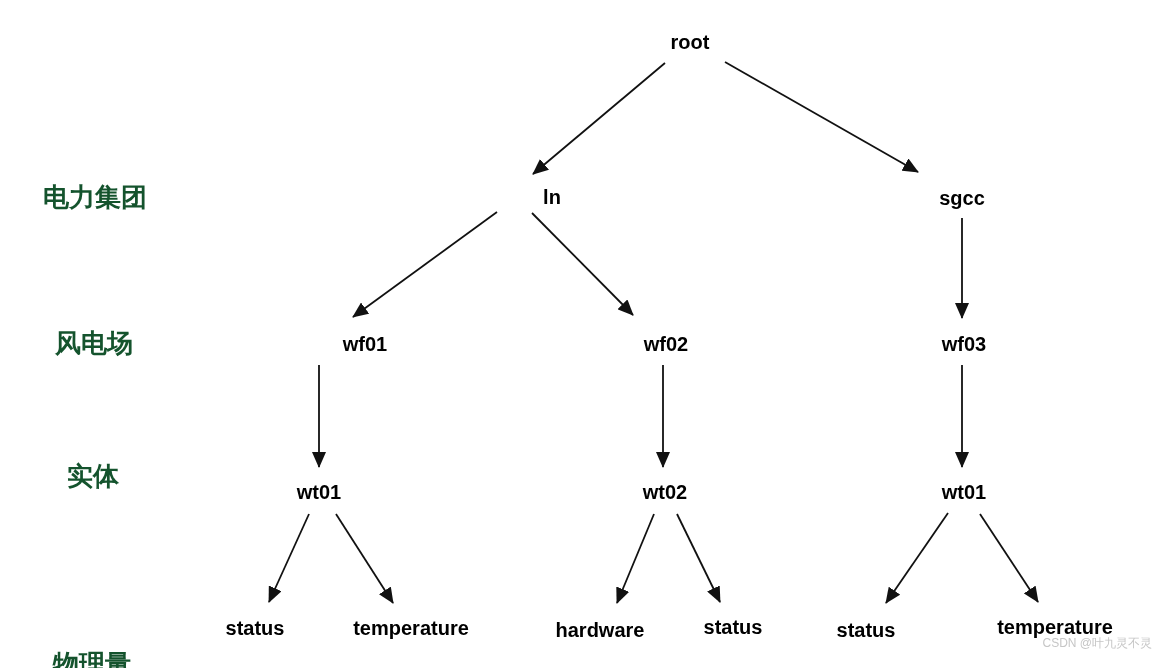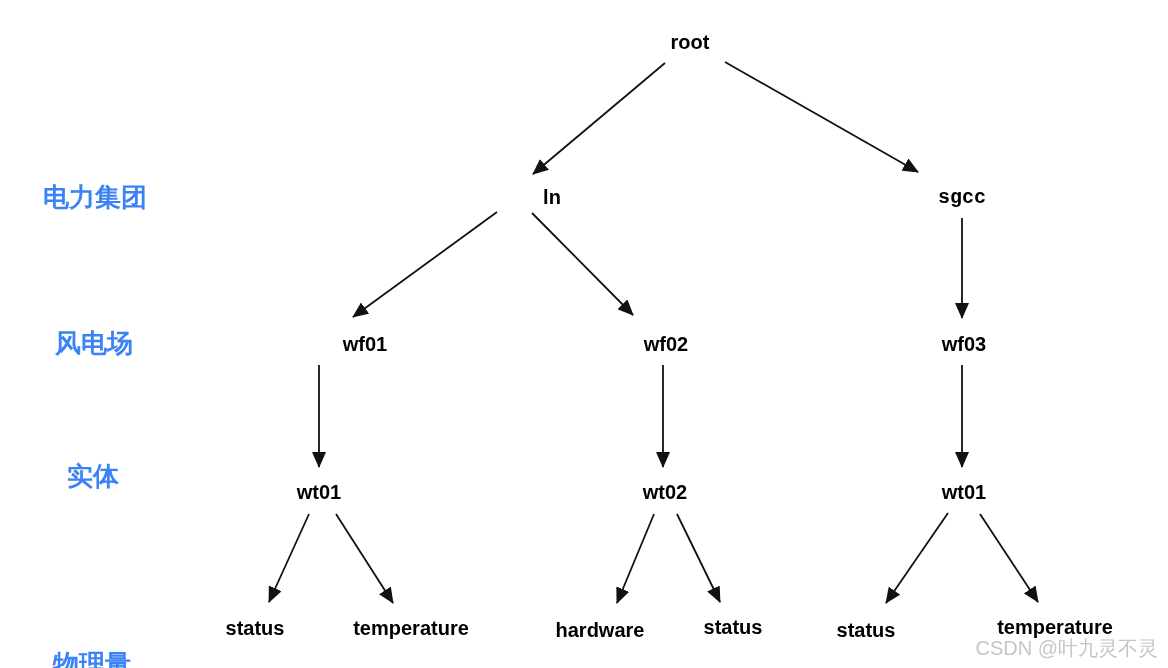--- a/index.html
+++ b/index.html
@@ -30,29 +30,29 @@
     font-size: 20px;
     color: #000000;
     white-space: nowrap;
     line-height: 1;
   }
   .row-label {
     position: absolute;
     transform: translate(-50%, -50%);
     font-weight: 700;
     font-size: 26px;
-    color: #3b82f6;
+    color: #14532d;
     white-space: nowrap;
     line-height: 1;
   }
   .watermark {
     position: absolute;
-    right: 10px;
+    right: 16px;
     top: 636px;
-    font-size: 20px;
+    font-size: 12px;
     color: #c6c6c6;
     white-space: nowrap;
     line-height: 1.2;
   }
 </style>
 </head>
 <body>
 
 <div class="canvas">
 
@@ -78,21 +78,21 @@
       <line x1="980" y1="514" x2="1038" y2="602" class="edge" marker-end="url(#arrowhead)"></line>
     </svg>
 
   <div class="row-label" style="left:95px;  top:197px;">电力集团</div>
   <div class="row-label" style="left:94px;  top:343px;">风电场</div>
   <div class="row-label" style="left:93px;  top:476px;">实体</div>
   <div class="row-label" style="left:92px;  top:664px;">物理量</div>
 
   <div class="node" style="left:690px;  top:42px;">root</div>
   <div class="node" style="left:512px;  top:197px;margin-left:40px;">ln</div>
-  <div class="node" style="left:962px;  top:198px;font-family:Liberation Mono, monospace;">sgcc</div>
+  <div class="node" style="left:962px;  top:198px;">sgcc</div>
   <div class="node" style="left:321px;  top:344px;margin-left:44px;">wf01</div>
   <div class="node" style="left:666px;  top:344px;">wf02</div>
   <div class="node" style="left:964px;  top:344px;">wf03</div>
   <div class="node" style="left:319px;  top:492px;">wt01</div>
   <div class="node" style="left:665px;  top:492px;">wt02</div>
   <div class="node" style="left:964px;  top:492px;">wt01</div>
 
   <div class="node" style="left:255px;  top:628px;">status</div>
   <div class="node" style="left:411px;  top:628px;">temperature</div>
   <div class="node" style="left:600px;  top:630px;">hardware</div>

